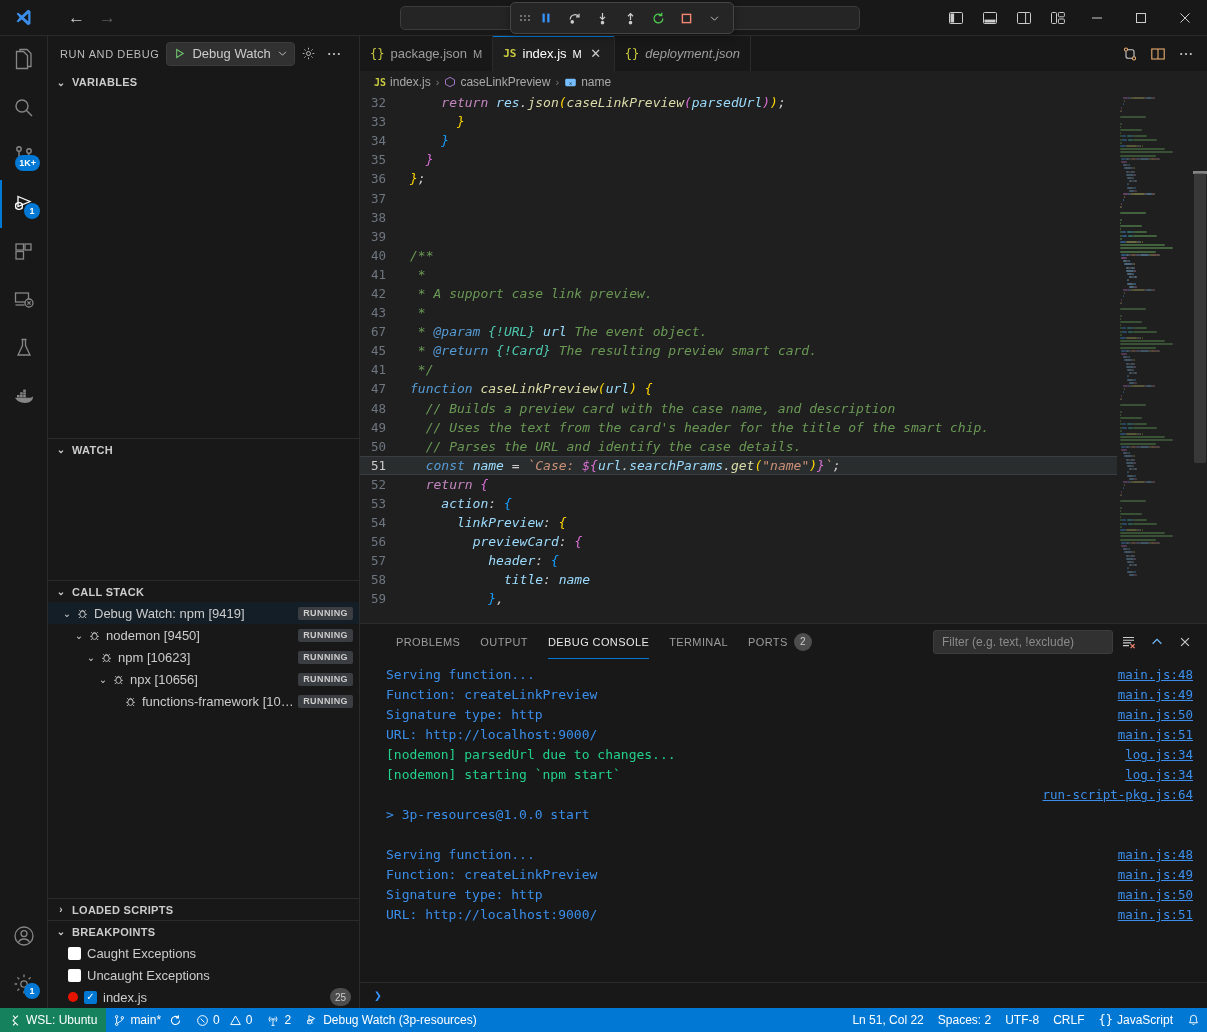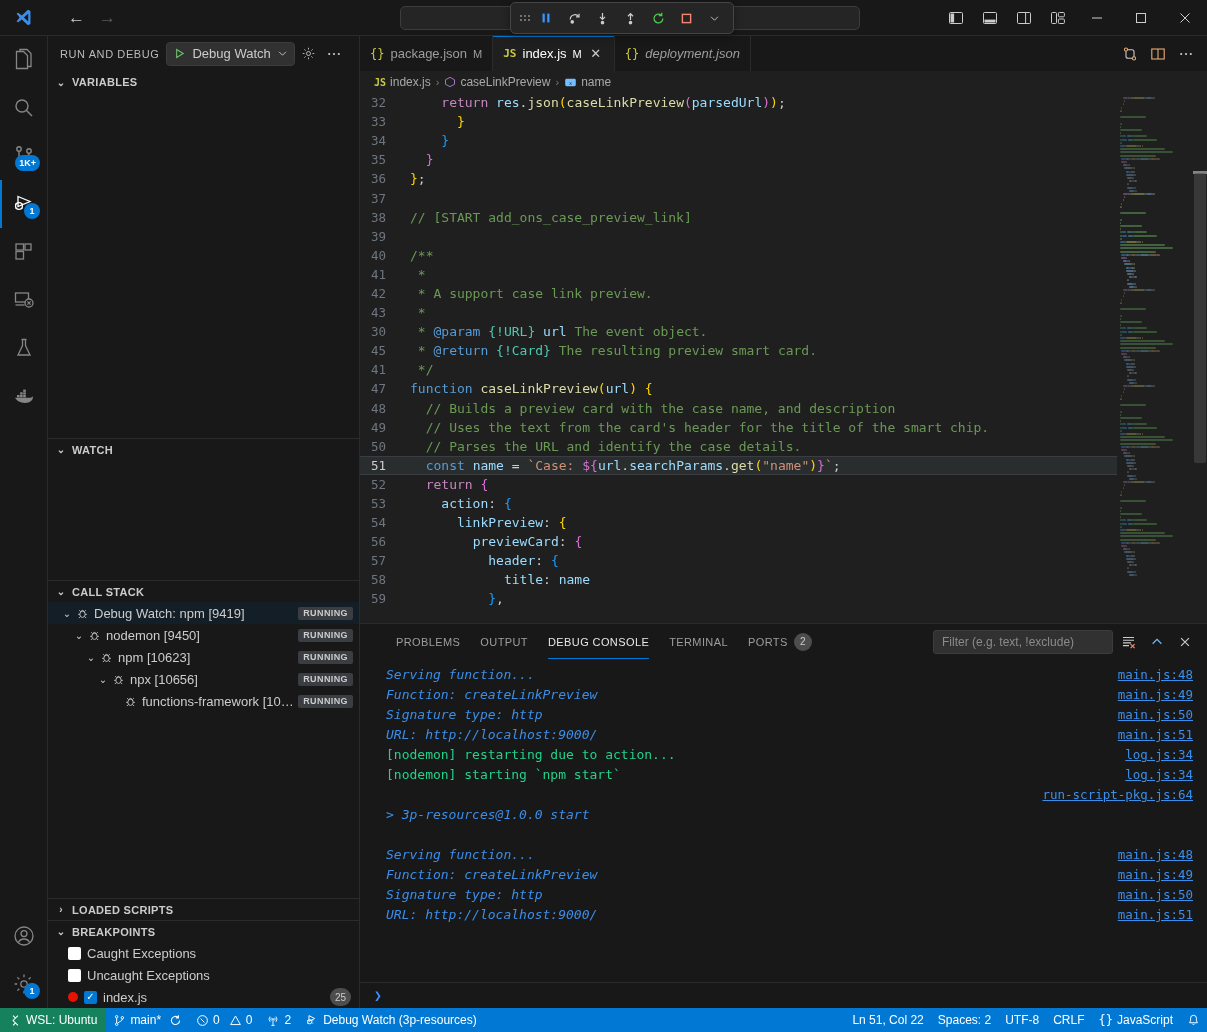--- a/index.html
+++ b/index.html
@@ -157,21 +157,21 @@
   .code-line {
     height:19.1px; display:flex; align-items:center; font-family:"DejaVu Sans Mono", monospace;
     font-size:13.0px; white-space:pre; line-height:19px;
   }
   .code-line.current { background:#2a2d2e; box-shadow:inset 0 -1px 0 #3a3d41, inset 0 1px 0 #3a3d41; }
   .ln {
     width:48px; flex:none; text-align:right; padding-right:22px; color:#6e7681;
     font-family:"DejaVu Sans Mono", monospace; font-size:12.5px;
   }
   .code-line.current .ln { color:#cccccc; }
-  .ctext { padding-left:2px; }
+  .ctext { padding-left:2px;font-style:italic; }
   
   .t-com  { color:#6a9955; }
   .t-key  { color:#569cd6; }
   .t-key2 { color:#c586c0; }
   .t-fn   { color:#dcdcaa; }
   .t-var  { color:#9cdcfe; }
   .t-str  { color:#ce9178; }
   .t-pun  { color:#cccccc; }
   .t-y    { color:#ffd700; }
   .t-p    { color:#da70d6; }
@@ -214,21 +214,21 @@
             color:#cccccc; border-radius:4px; cursor:default; }
 
   #console {
     flex:1; overflow:hidden; position:relative; padding:6px 0 0 0;
     font-family:"DejaVu Sans Mono", monospace; font-size:13px;
   }
   .con-line {
     display:flex; align-items:center; height:20px; padding:0 14px 0 26px; line-height:20px;
     white-space:pre;
   }
-  .c-blue  { color:#3b8eea;font-style:italic; }
+  .c-blue  { color:#3b8eea; }
   .c-green { color:#23d18b; }
   .c-grey  { color:#cccccc; }
   .con-src { margin-left:auto; color:#3b8eea; text-decoration:underline; font-size:12.5px; }
   #console-input {
     height:26px; display:flex; align-items:center; gap:6px; padding-left:14px;
     border-top:1px solid #2b2b2b; color:#cccccc; font-family:"DejaVu Sans Mono", monospace;
   }
   #console-caret { color:#3794ff; }
 
   
@@ -655,27 +655,27 @@
 
     <div id="editor">
       <div id="code-scroll">
         <div id="code-lines">
             <div class="code-line"><span class="ln">32</span><span class="ctext"><span class="t-pun">    </span><span class="t-key2">return </span><span class="t-var">res</span><span class="t-pun">.</span><span class="t-fn">json</span><span class="t-y">(</span><span class="t-fn">caseLinkPreview</span><span class="t-p">(</span><span class="t-var">parsedUrl</span><span class="t-p">)</span><span class="t-y">)</span><span class="t-pun">;</span></span></div>
             <div class="code-line"><span class="ln">33</span><span class="ctext"><span class="t-pun">      </span><span class="t-y">}</span></span></div>
             <div class="code-line"><span class="ln">34</span><span class="ctext"><span class="t-pun">    </span><span class="t-b">}</span></span></div>
             <div class="code-line"><span class="ln">35</span><span class="ctext"><span class="t-pun">  </span><span class="t-p">}</span></span></div>
             <div class="code-line"><span class="ln">36</span><span class="ctext"><span class="t-y">}</span><span class="t-pun">;</span></span></div>
             <div class="code-line"><span class="ln">37</span><span class="ctext"></span></div>
-            <div class="code-line"><span class="ln">38</span><span class="ctext"><span class="t-com">// [START add_ons_case_preview_link]</span></span></div>
+            <div class="code-line"><span class="ln">38</span></div>
             <div class="code-line"><span class="ln">39</span><span class="ctext"></span></div>
             <div class="code-line"><span class="ln">40</span><span class="ctext"><span class="t-com">/**</span></span></div>
             <div class="code-line"><span class="ln">41</span><span class="ctext"><span class="t-com"> *</span></span></div>
             <div class="code-line"><span class="ln">42</span><span class="ctext"><span class="t-com"> * A support case link preview.</span></span></div>
             <div class="code-line"><span class="ln">43</span><span class="ctext"><span class="t-com"> *</span></span></div>
-            <div class="code-line"><span class="ln">30</span><span class="ctext"><span class="t-com"> * </span><span class="t-jd">@param</span><span class="t-com"> </span><span class="t-type">{!URL}</span><span class="t-com"> </span><span class="t-var">url</span><span class="t-com"> The event object.</span></span></div>
+            <div class="code-line"><span class="ln">67</span><span class="ctext"><span class="t-com"> * </span><span class="t-jd">@param</span><span class="t-com"> </span><span class="t-type">{!URL}</span><span class="t-com"> </span><span class="t-var">url</span><span class="t-com"> The event object.</span></span></div>
             <div class="code-line"><span class="ln">45</span><span class="ctext"><span class="t-com"> * </span><span class="t-jd">@return</span><span class="t-com"> </span><span class="t-type">{!Card}</span><span class="t-com"> The resulting preview smart card.</span></span></div>
             <div class="code-line"><span class="ln">41</span><span class="ctext"><span class="t-com"> */</span></span></div>
             <div class="code-line"><span class="ln">47</span><span class="ctext"><span class="t-key">function </span><span class="t-fn">caseLinkPreview</span><span class="t-y">(</span><span class="t-var">url</span><span class="t-y">)</span><span class="t-pun"> </span><span class="t-y">{</span></span></div>
             <div class="code-line"><span class="ln">48</span><span class="ctext"><span class="t-com">  // Builds a preview card with the case name, and description</span></span></div>
             <div class="code-line"><span class="ln">49</span><span class="ctext"><span class="t-com">  // Uses the text from the card's header for the title of the smart chip.</span></span></div>
             <div class="code-line"><span class="ln">50</span><span class="ctext"><span class="t-com">  // Parses the URL and identify the case details.</span></span></div>
             <div class="code-line current"><span class="ln">51</span><span class="ctext"><span class="t-pun">  </span><span class="t-key">const </span><span class="t-var">name</span><span class="t-pun"> = </span><span class="t-str">`Case: </span><span class="t-p">${</span><span class="t-var">url</span><span class="t-pun">.</span><span class="t-var">searchParams</span><span class="t-pun">.</span><span class="t-fn">get</span><span class="t-y">(</span><span class="t-str">"name"</span><span class="t-y">)</span><span class="t-p">}</span><span class="t-str">`</span><span class="t-pun">;</span></span></div>
             <div class="code-line"><span class="ln">52</span><span class="ctext"><span class="t-pun">  </span><span class="t-key2">return </span><span class="t-p">{</span></span></div>
             <div class="code-line"><span class="ln">53</span><span class="ctext"><span class="t-pun">    </span><span class="t-var">action</span><span class="t-pun">: </span><span class="t-b">{</span></span></div>
             <div class="code-line"><span class="ln">54</span><span class="ctext"><span class="t-pun">      </span><span class="t-var">linkPreview</span><span class="t-pun">: </span><span class="t-y">{</span></span></div>
@@ -1159,21 +1159,21 @@
               </svg>
           </div>
         </div>
       </div>
       <div id="console">
         <div id="console-lines">
             <div class="con-line"><span class="c-blue">Serving function...</span><span class="con-src">main.js:48</span></div>
             <div class="con-line"><span class="c-blue">Function: createLinkPreview</span><span class="con-src">main.js:49</span></div>
             <div class="con-line"><span class="c-blue">Signature type: http</span><span class="con-src">main.js:50</span></div>
             <div class="con-line"><span class="c-blue">URL: http://localhost:9000/</span><span class="con-src">main.js:51</span></div>
-            <div class="con-line"><span class="c-green">[nodemon] restarting due to action...</span><span class="con-src">log.js:34</span></div>
+            <div class="con-line"><span class="c-green">[nodemon] parsedUrl due to changes...</span><span class="con-src">log.js:34</span></div>
             <div class="con-line"><span class="c-green">[nodemon] starting `npm start`</span><span class="con-src">log.js:34</span></div>
             <div class="con-line"><span class="c-grey"></span><span class="con-src">run-script-pkg.js:64</span></div>
             <div class="con-line"><span class="c-blue">&gt; 3p-resources@1.0.0 start</span></div>
             <div class="con-line"><span class="c-grey"></span></div>
             <div class="con-line"><span class="c-blue">Serving function...</span><span class="con-src">main.js:48</span></div>
             <div class="con-line"><span class="c-blue">Function: createLinkPreview</span><span class="con-src">main.js:49</span></div>
             <div class="con-line"><span class="c-blue">Signature type: http</span><span class="con-src">main.js:50</span></div>
             <div class="con-line"><span class="c-blue">URL: http://localhost:9000/</span><span class="con-src">main.js:51</span></div>
           </div>
       </div>

